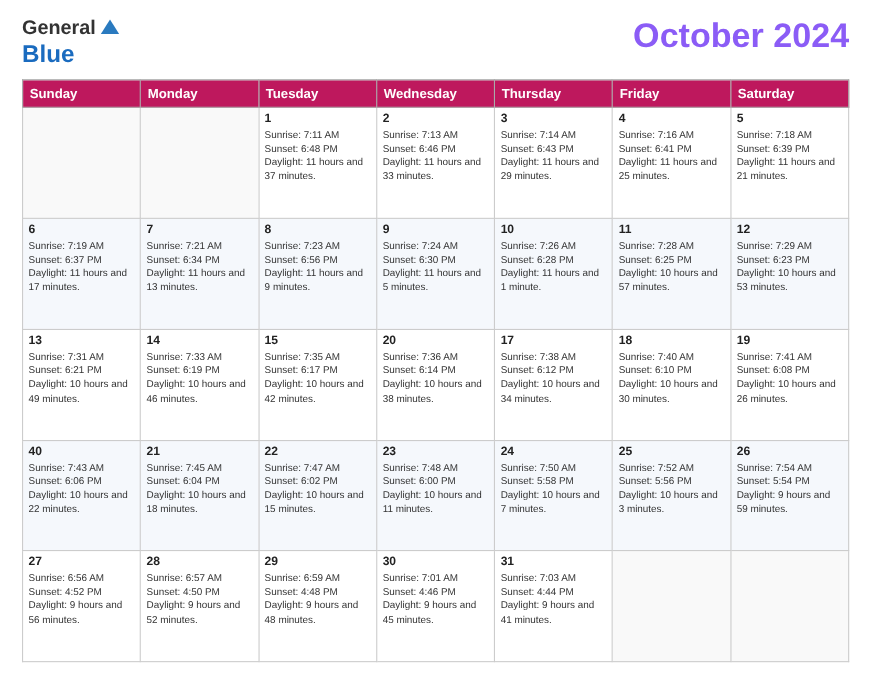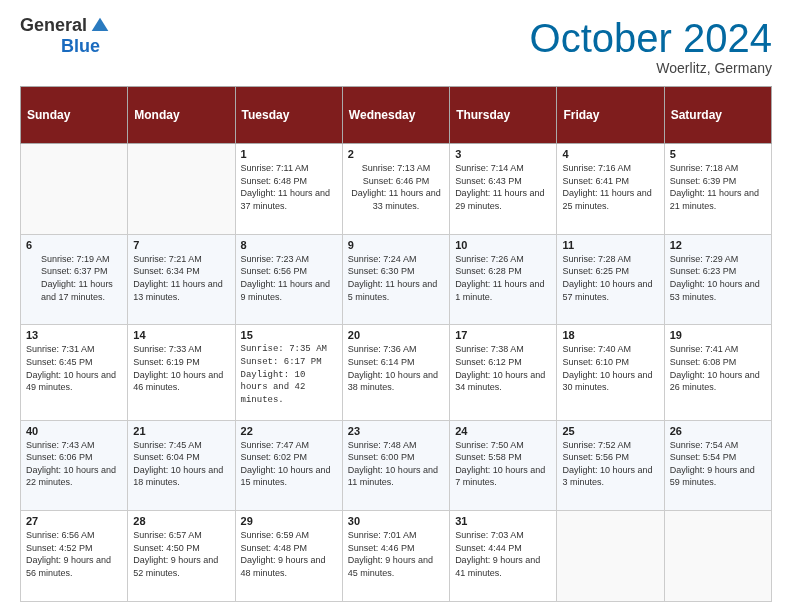--- a/index.html
+++ b/index.html
@@ -31,40 +31,40 @@
       font-size: 18px;
       font-weight: bold;
       line-height: 1.1;
     }
     .logo-general { color: #333; }
     .logo-blue { color: #1a6bbf; }
     .title-block {
       text-align: right;
     }
     .month-title {
-      font-size: 40px;
-      font-weight: normal;
-      color: #0369a1;
+      font-size: 31px;
+      font-weight: bold;
+      color: #8b5cf6;
       line-height: 1.1;
     }
     .location {
       font-size: 14px;
       color: #444;
     }
     .calendar {
       width: 100%;
       border-collapse: collapse;
       flex: 1;
     }
     .calendar th {
-      background-color: #7f1d1d;
+      background-color: #be185d;
       color: #fff;
       font-size: 12px;
       font-weight: bold;
-      padding: 21px 6px;
+      padding: 5px 6px;
       text-align: left;
       border: 1px solid #aaa;
     }
     .calendar td {
       border: 1px solid #ccc;
       vertical-align: top;
       padding: 4px 5px;
       font-size: 9.5px;
       color: #333;
       width: 14.28%;
@@ -102,26 +102,25 @@
       <div>
         <div style="display:flex;align-items:center;">
           <span class="logo-text">
             <span class="logo-general">General</span><span style="display:inline-block;width:20px;height:20px;margin-left:3px;vertical-align:middle;">
               <svg viewBox="0 0 24 24" width="20" height="20">
                 <polygon points="12,2 22,18 2,18" fill="#2a7abf"></polygon>
               </svg>
             </span>
           </span>
         </div>
-        <div class="logo-blue" style="font-size:18px;font-weight:bold;margin-left:41px;">Blue</div>
+        <div class="logo-blue" style="font-size:22px;font-weight:bold;">Blue</div>
       </div>
     </div>
     <div class="title-block">
       <div class="month-title">October 2024</div>
-      <div class="location">Woerlitz, Germany</div>
     </div>
   </div>
 
   <table class="calendar">
     <thead>
       <tr id="weekday-header">
           <th>Sunday</th>
           <th>Monday</th>
           <th>Tuesday</th>
           <th>Wednesday</th>
@@ -135,21 +134,21 @@
           <td class="empty-cell"></td>
           <td class="empty-cell"></td>
           <td>
             <span class="day-num">1</span>
             <div class="day-info" style="white-space: pre-line;">Sunrise: 7:11 AM
 Sunset: 6:48 PM
 Daylight: 11 hours and 37 minutes.</div>
           </td>
           <td>
             <span class="day-num">2</span>
-            <div class="day-info" style="white-space: pre-line; text-align: center;">Sunrise: 7:13 AM
+            <div class="day-info" style="white-space: pre-line;">Sunrise: 7:13 AM
 Sunset: 6:46 PM
 Daylight: 11 hours and 33 minutes.</div>
           </td>
           <td>
             <span class="day-num">3</span>
             <div class="day-info" style="white-space: pre-line;">Sunrise: 7:14 AM
 Sunset: 6:43 PM
 Daylight: 11 hours and 29 minutes.</div>
           </td>
           <td>
@@ -161,21 +160,21 @@
           <td>
             <span class="day-num">5</span>
             <div class="day-info" style="white-space: pre-line;">Sunrise: 7:18 AM
 Sunset: 6:39 PM
 Daylight: 11 hours and 21 minutes.</div>
           </td>
         </tr>
         <tr>
           <td>
             <span class="day-num">6</span>
-            <div class="day-info" style="white-space: pre-line; margin-left: 15px;">Sunrise: 7:19 AM
+            <div class="day-info" style="white-space: pre-line;">Sunrise: 7:19 AM
 Sunset: 6:37 PM
 Daylight: 11 hours and 17 minutes.</div>
           </td>
           <td>
             <span class="day-num">7</span>
             <div class="day-info" style="white-space: pre-line;">Sunrise: 7:21 AM
 Sunset: 6:34 PM
 Daylight: 11 hours and 13 minutes.</div>
           </td>
           <td>
@@ -206,32 +205,32 @@
             <span class="day-num">12</span>
             <div class="day-info" style="white-space: pre-line;">Sunrise: 7:29 AM
 Sunset: 6:23 PM
 Daylight: 10 hours and 53 minutes.</div>
           </td>
         </tr>
         <tr>
           <td>
             <span class="day-num">13</span>
             <div class="day-info" style="white-space: pre-line;">Sunrise: 7:31 AM
-Sunset: 6:45 PM
+Sunset: 6:21 PM
 Daylight: 10 hours and 49 minutes.</div>
           </td>
           <td>
             <span class="day-num">14</span>
             <div class="day-info" style="white-space: pre-line;">Sunrise: 7:33 AM
 Sunset: 6:19 PM
 Daylight: 10 hours and 46 minutes.</div>
           </td>
           <td>
             <span class="day-num">15</span>
-            <div class="day-info" style="white-space: pre-line; font-family: Liberation Mono, monospace;">Sunrise: 7:35 AM
+            <div class="day-info" style="white-space: pre-line;">Sunrise: 7:35 AM
 Sunset: 6:17 PM
 Daylight: 10 hours and 42 minutes.</div>
           </td>
           <td>
             <span class="day-num">20</span>
             <div class="day-info" style="white-space: pre-line;">Sunrise: 7:36 AM
 Sunset: 6:14 PM
 Daylight: 10 hours and 38 minutes.</div>
           </td>
           <td>

